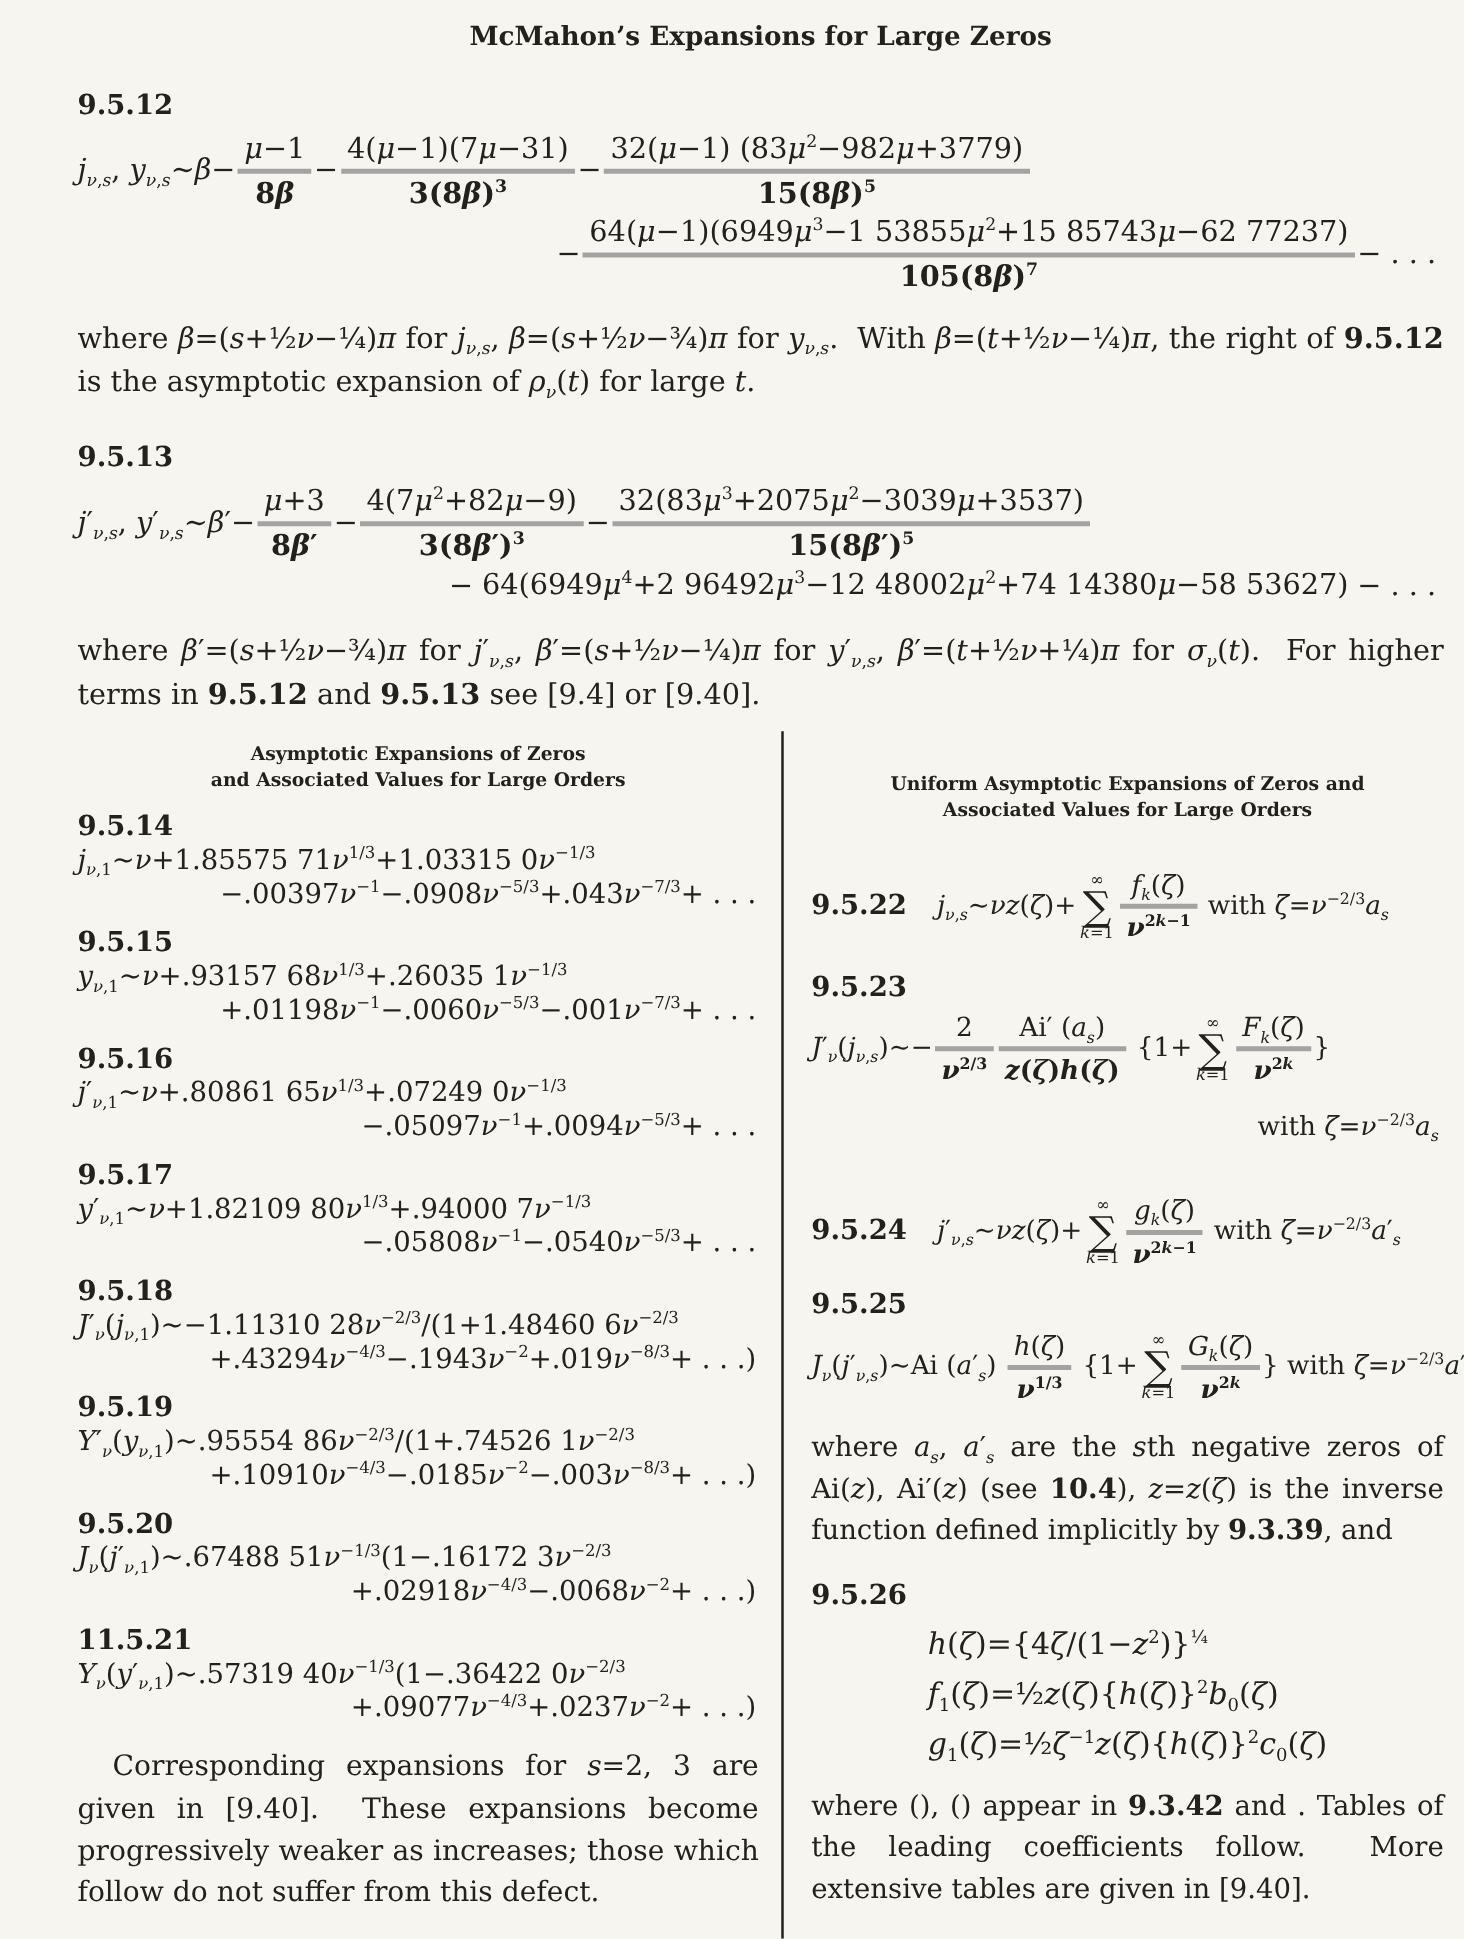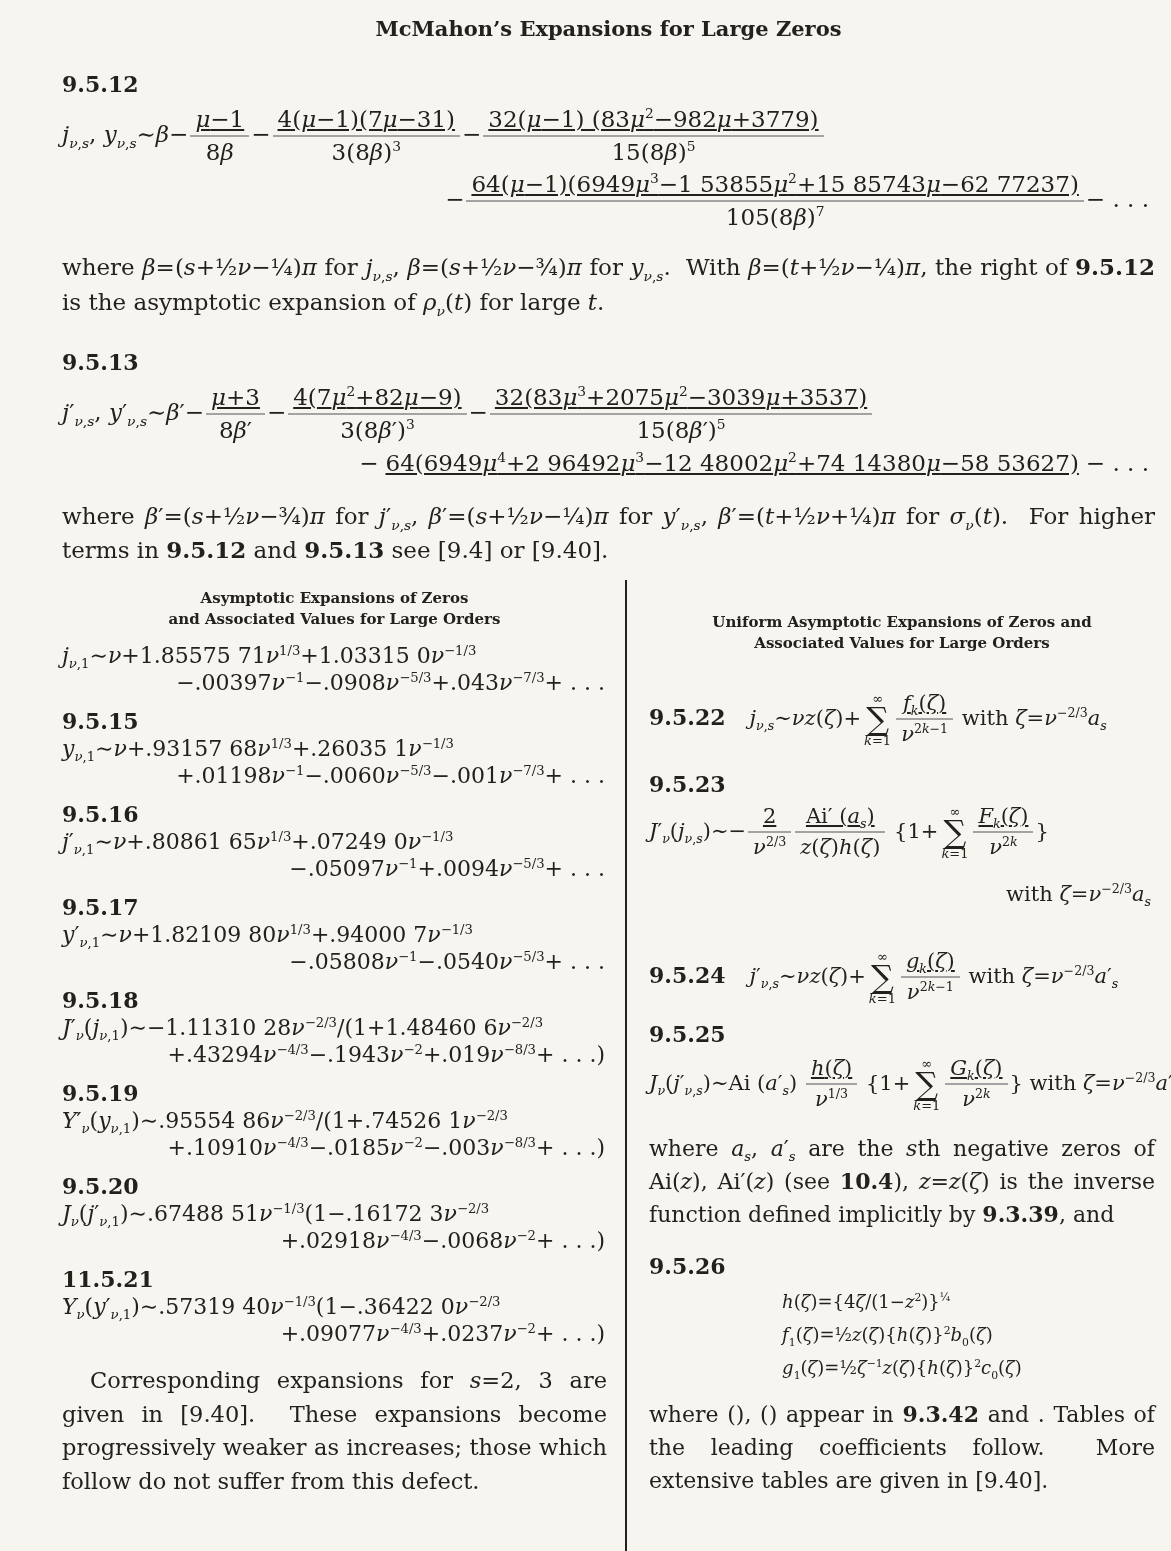--- a/index.html
+++ b/index.html
@@ -57,30 +57,30 @@
   .r-inline .eq-label { margin-right: 24px; }
   .r-eq22 { margin-top: 38px; }
   .r-label23 { margin-top: 24px; }
   .r-eq23 { margin-top: 8px; }
   .with-line { font-size: 21px; text-align: right; margin-top: 22px; padding-right: 4px; }
   .r-eq24 { margin-top: 44px; }
   .r-label25 { margin-top: 16px; }
   .r-eq25 { margin-top: 10px; }
   .r-para { font-size: 22px; margin-top: 20px; }
   .r-label26 { margin-top: 22px; }
-  .eq26 { width: fit-content; margin: 2px auto 0; font-size: 18px; }
+  .eq26 { width: fit-content; margin: 2px auto 0; font-size: 24px; }
   .eq26 > div { margin-top: 12px; white-space: nowrap; }
   .r-para-tables { margin-top: 20px; }
 
   
   i { font-style: italic; }
   sub, sup { font-size: 60%; line-height: 0; }
   .fr { display: inline-block; vertical-align: middle; text-align: center; margin: 0 2px; }
-  .fr .nu { display: block; padding: 0 5px 3px 5px; line-height: 1.1; text-decoration: underline; }
-  .fr .de { display: block; border-top: 2px solid #a3a3a3; padding: 3px 5px 0 5px; line-height: 1.1; }
+  .fr .nu { display: block; padding: 0 5px 3px 5px; line-height: 1.1; }
+  .fr .de { display: block; border-top: 4px solid #a3a3a3; padding: 3px 5px 0 5px; line-height: 1.1; font-weight: bold; }
   .sum { display: inline-flex; flex-direction: column; align-items: center; vertical-align: middle; line-height: 1; margin: 0 3px; }
   .sum .su { font-size: 13px; margin-bottom: -2px; }
   .sum .sg { font-size: 32px; }
   .sum .sb { font-size: 13px; margin-top: -1px; }
 </style>
 </head>
 <body>
 
 <div class="page">
 
@@ -101,20 +101,21 @@
 
   <div class="cols">
 
     <div class="col-left">
       <div class="col-heading lh">
         <span>Asymptotic Expansions of Zeros</span><br>
         <span>and Associated Values for Large Orders</span>
       </div>
 
       <div class="entry">
+        <div class="eq-label">9.5.14</div>
         <div class="fl1"><i>j</i><sub><i>ν</i>,1</sub>∼<i>ν</i>+1.85575 71<i>ν</i><sup>1/3</sup>+1.03315 0<i>ν</i><sup>−1/3</sup></div>
         <div class="fl2">−.00397<i>ν</i><sup>−1</sup>−.0908<i>ν</i><sup>−5/3</sup>+.043<i>ν</i><sup>−7/3</sup>+ .&nbsp;.&nbsp;.</div>
       </div>
       <div class="entry">
         <div class="eq-label">9.5.15</div>
         <div class="fl1"><i>y</i><sub><i>ν</i>,1</sub>∼<i>ν</i>+.93157 68<i>ν</i><sup>1/3</sup>+.26035 1<i>ν</i><sup>−1/3</sup></div>
         <div class="fl2">+.01198<i>ν</i><sup>−1</sup>−.0060<i>ν</i><sup>−5/3</sup>−.001<i>ν</i><sup>−7/3</sup>+ .&nbsp;.&nbsp;.</div>
       </div>
       <div class="entry">
         <div class="eq-label">9.5.16</div>

